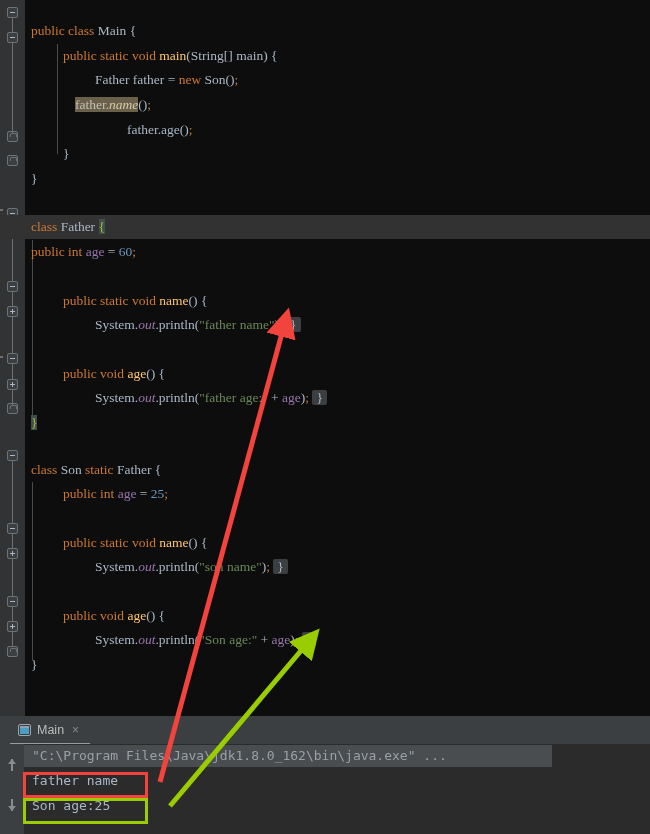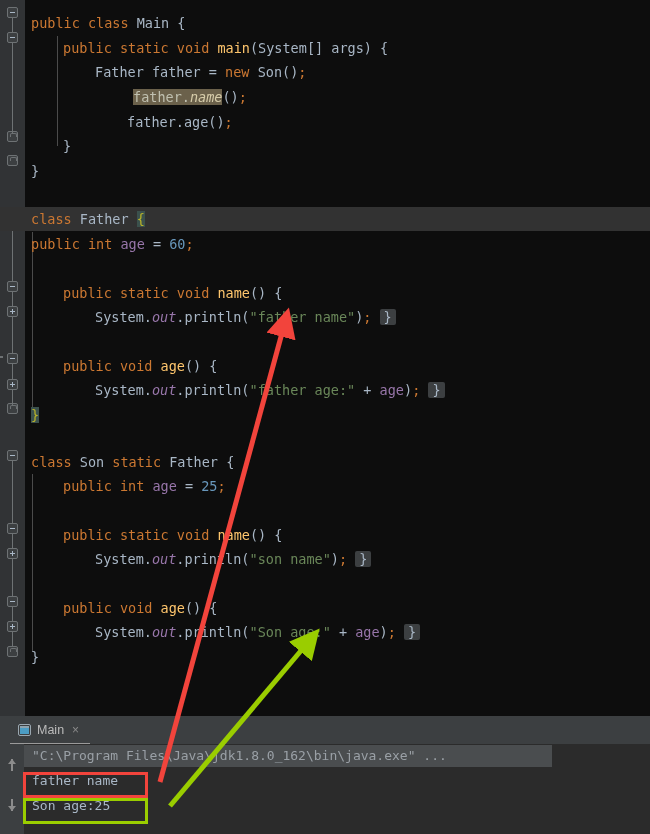--- a/index.html
+++ b/index.html
@@ -35,25 +35,26 @@
   }
   .fold.end{
     border-radius:2px;
   }
   .fold.end:before{
     content:"";position:absolute;left:2px;top:1px;width:5px;height:3px;
     border:1px solid #6E7274;border-bottom:none;border-radius:2px 2px 0 0;
   }
 
   .code{
-    position:absolute;left:25px;top:4px;width:625px;height:512px;
+    position:absolute;left:25px;top:12px;width:625px;height:512px;
     font-size:13.5px;
     line-height:24.6px;
     white-space:pre;
     color:#A9B7C6;
+    font-family:Liberation Serif, serif;
   }
   .ln{
     position:absolute;left:0;width:625px;height:24.6px;
     padding-left:6px;box-sizing:border-box;
   }
   .indent-guide{
     position:absolute;width:1px;background:#4B4B4B;
   }
   .curline{
     position:absolute;left:0;width:650px;height:24px;background:#323232;
@@ -226,25 +227,25 @@
       <div class="curline" style="left:-25px;top:203px;"></div>
 
       
       <div class="indent-guide" style="left:32px;top:32px;height:110px;"></div>
       <div class="indent-guide" style="left:7px;top:228px;height:178px;"></div>
       <div class="indent-guide" style="left:7px;top:470px;height:178px;"></div>
 
       
       <div class="ln" style="top:7px;"><span class="kw">public class</span> <span class="id">Main</span> <span class="punc">{</span></div>
 
-      <div class="ln" style="top:32px;padding-left:38px;"><span class="kw">public static void</span> <span class="mth">main</span><span class="punc">(</span><span class="id">System[] args</span><span class="punc">) {</span></div>
+      <div class="ln" style="top:32px;padding-left:38px;"><span class="kw">public static void</span> <span class="mth">main</span><span class="punc">(</span><span class="id">String[] main</span><span class="punc">) {</span></div>
 
       <div class="ln" style="top:56px;padding-left:70px;"><span class="id">Father father</span> <span class="punc">=</span> <span class="kw">new</span> <span class="id">Son</span><span class="punc">()</span><span class="semi">;</span></div>
 
-      <div class="ln" style="top:81px;padding-left:108px;"><span class="usage-hl">father.<span class="stat">name</span></span><span class="punc">()</span><span class="semi">;</span></div>
+      <div class="ln" style="top:81px;padding-left:50px;"><span class="usage-hl">father.<span class="stat">name</span></span><span class="punc">()</span><span class="semi">;</span></div>
 
       <div class="ln" style="top:106px;padding-left:102px;"><span class="id">father</span><span class="punc">.</span><span class="id">age</span><span class="punc">()</span><span class="semi">;</span></div>
 
       <div class="ln" style="top:130px;padding-left:38px;"><span class="punc">}</span></div>
 
       <div class="ln" style="top:155px;"><span class="punc">}</span></div>
 
       <div class="ln" style="top:203px;"><span class="kw">class</span> <span class="id">Father</span> <span class="brace-hl">{</span></div>
 
       <div class="ln" style="top:228px;"><span class="kw">public int</span> <span class="fld">age</span> <span class="punc">=</span> <span class="num">60</span><span class="semi">;</span></div>

